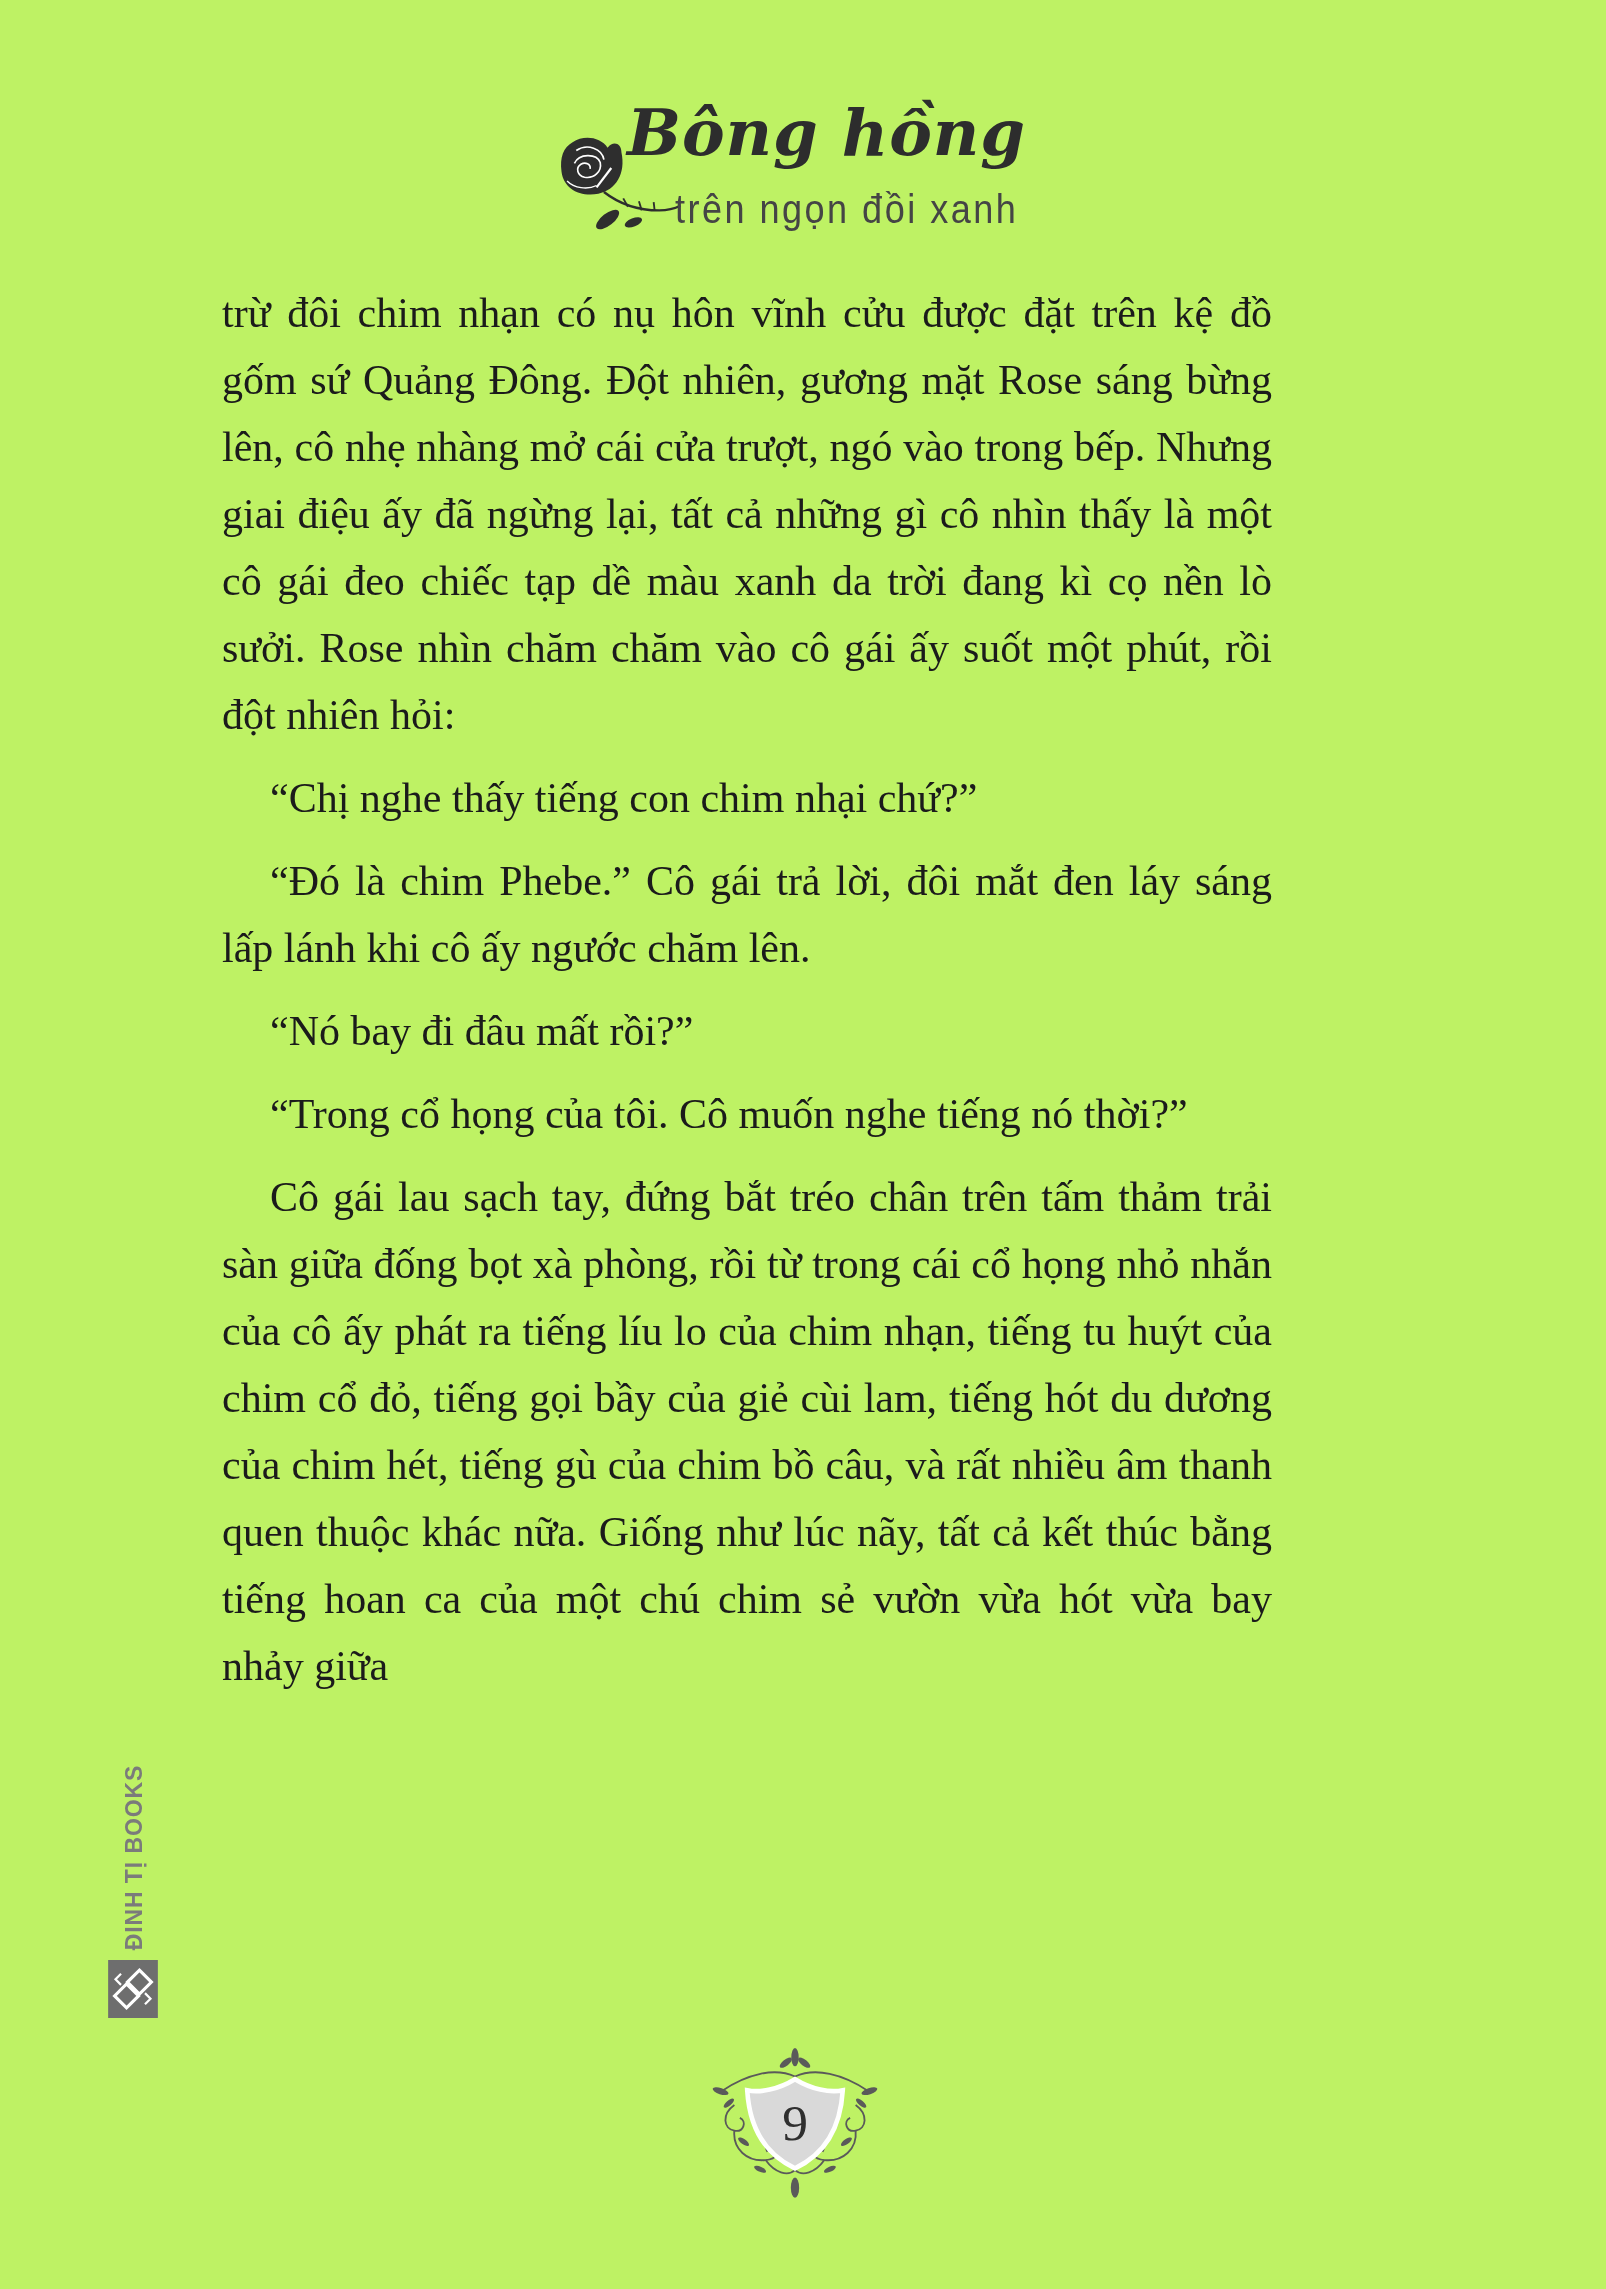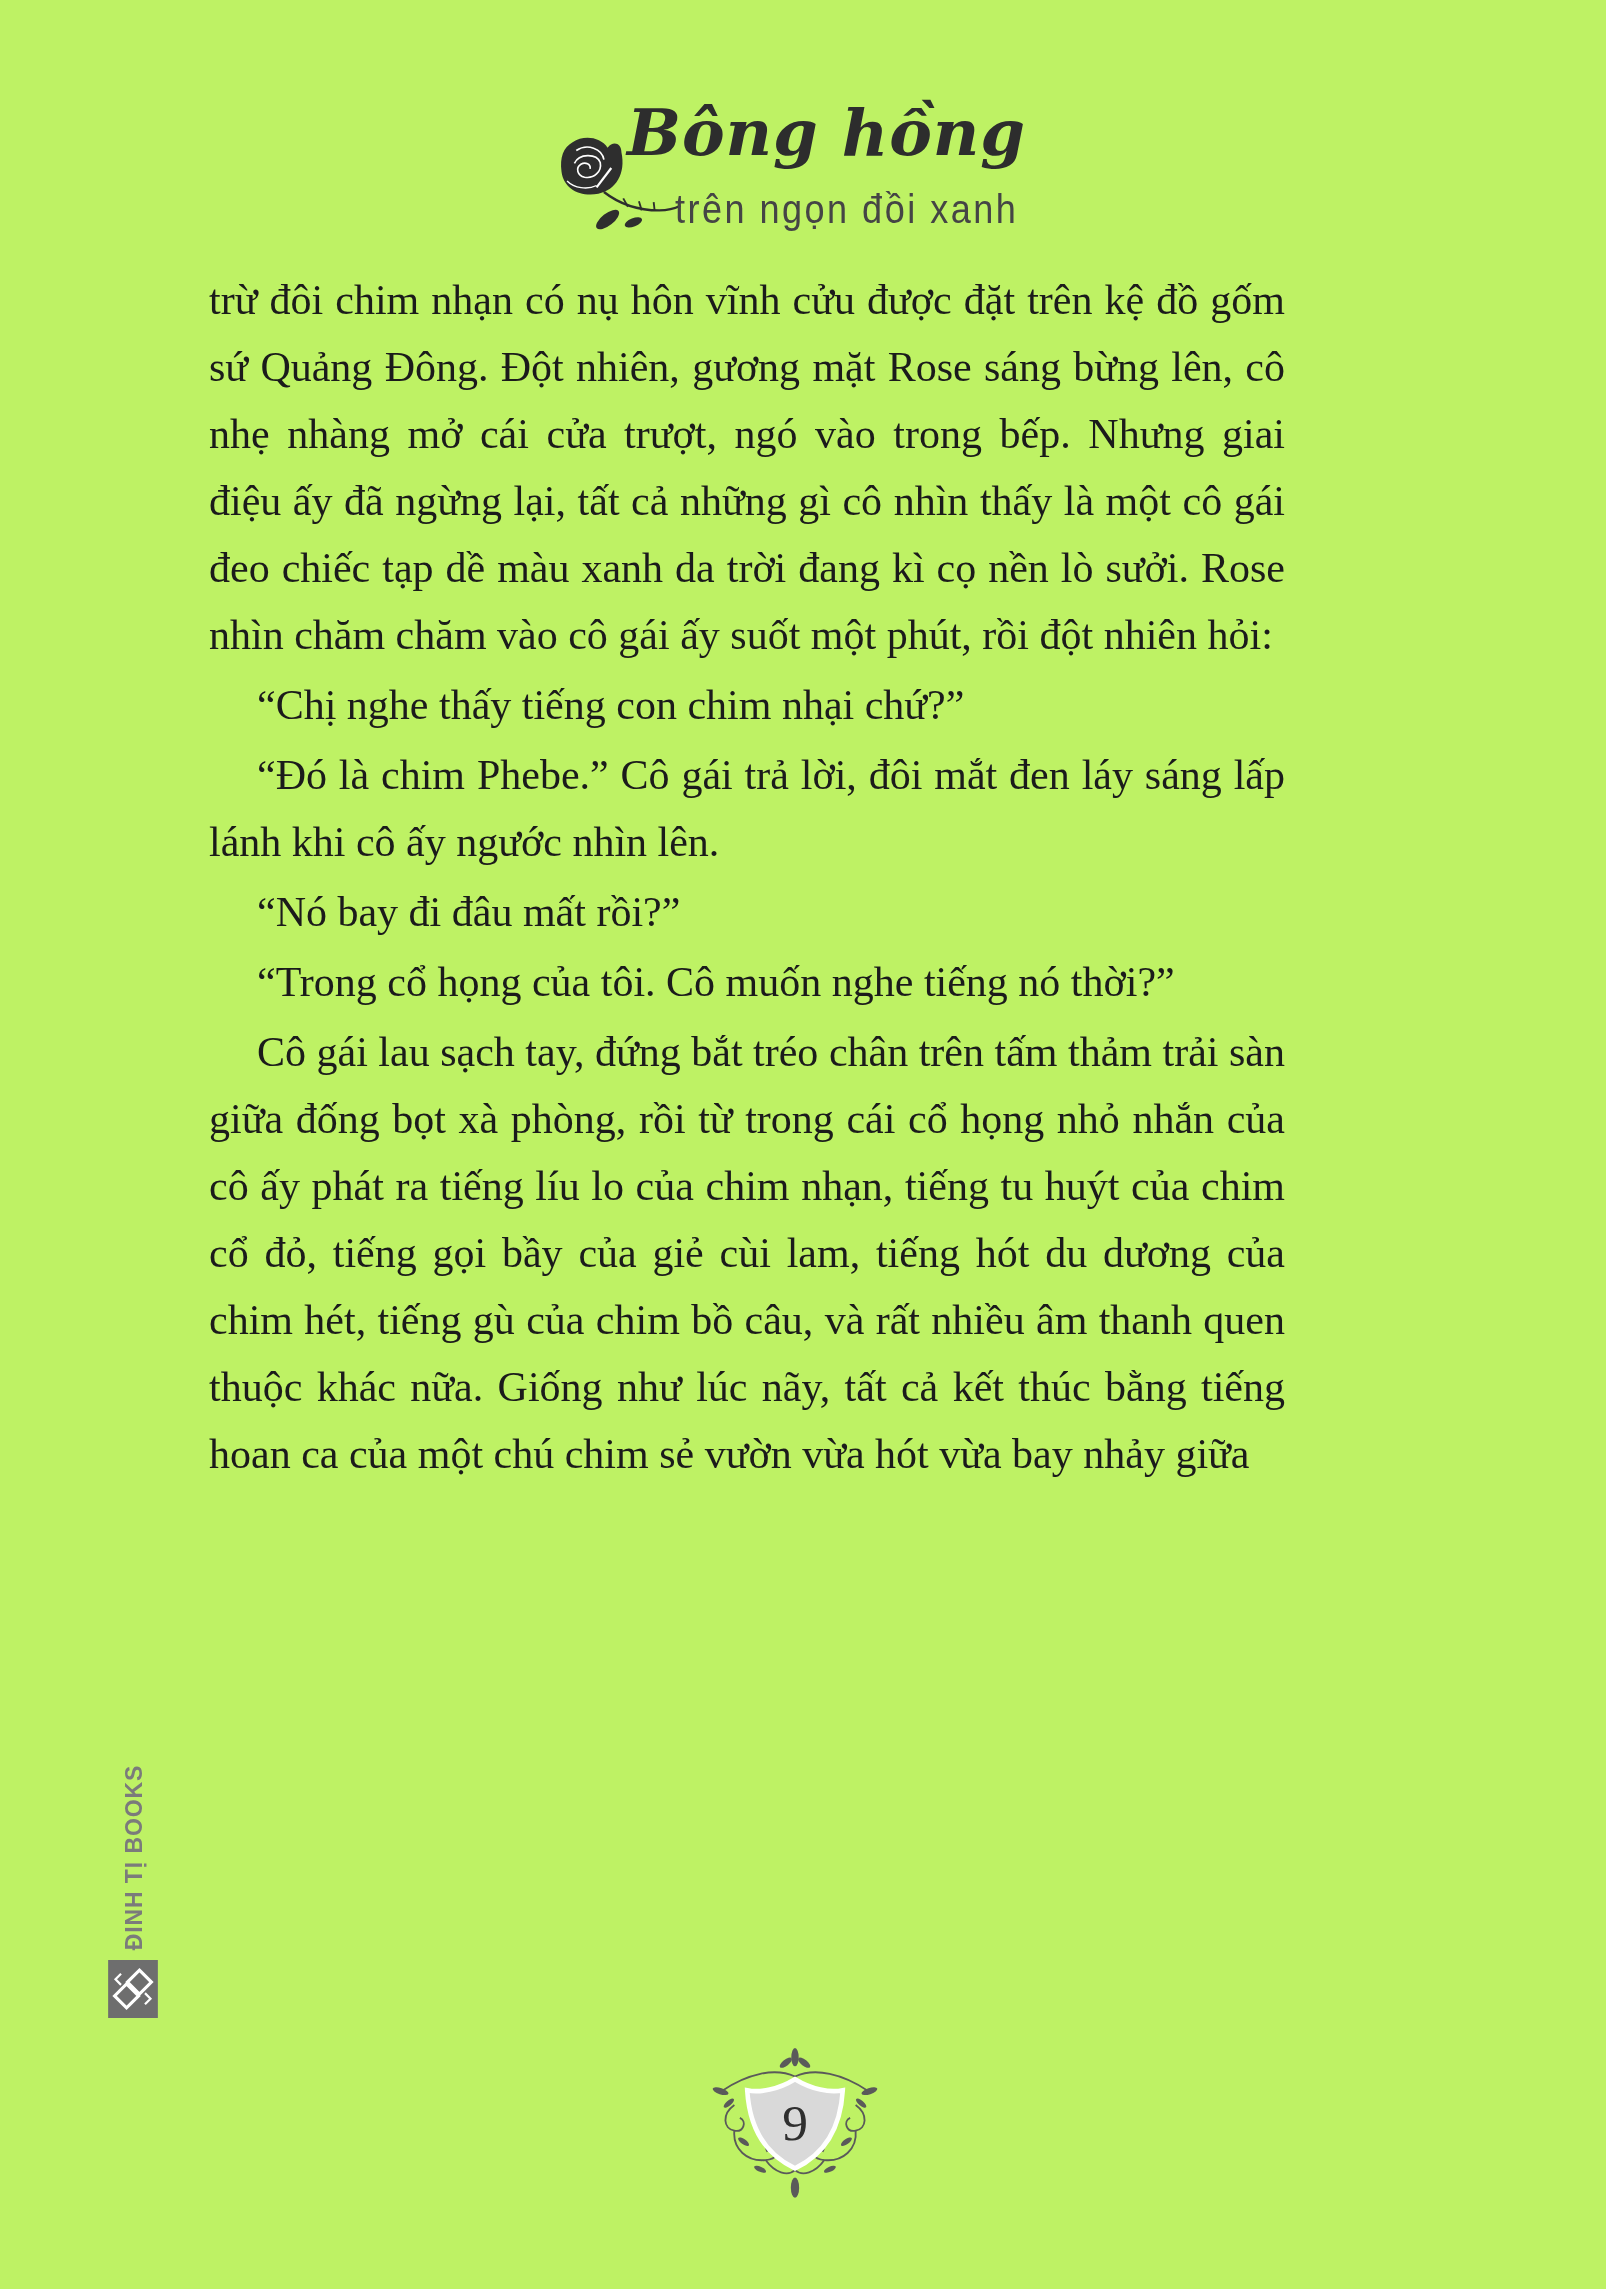--- a/index.html
+++ b/index.html
@@ -31,21 +31,21 @@
     white-space:nowrap;
   }
 
   
   .body-text{
     position:absolute;left:206px;top:264px;width:1082px;
     font-size:42px;line-height:67px;
     text-align:justify;
     color:#1b1b1b;
   }
-  .body-text p{margin:3px;padding:0;}
+  .body-text p{margin:16px;padding:0;}
   .body-text p.indent{text-indent:48px;}
 
   
   .publisher-label{
     position:absolute;left:61px;top:1863px;width:147px;height:27.5px;
     transform:rotate(-90deg);
     font-family:"Liberation Sans","DejaVu Sans",sans-serif;
     font-weight:700;font-size:23px;line-height:27.5px;
     letter-spacing:0.9px;color:#7b7b7b;
     text-align:center;white-space:nowrap;
@@ -87,21 +87,21 @@
     <div class="title-script">Bông hồng</div>
     <div class="title-sub">trên ngọn đồi xanh</div>
   </div>
 
   <div class="body-text">
 
       <p>trừ đôi chim nhạn có nụ hôn vĩnh cửu được đặt trên kệ đồ gốm sứ Quảng Đông. Đột nhiên, gương mặt Rose sáng bừng lên, cô nhẹ nhàng mở cái cửa trượt, ngó vào trong bếp. Nhưng giai điệu ấy đã ngừng lại, tất cả những gì cô nhìn thấy là một cô gái đeo chiếc tạp dề màu xanh da trời đang kì cọ nền lò sưởi. Rose nhìn chăm chăm vào cô gái ấy suốt một phút, rồi đột nhiên hỏi:</p>
 
       <p class="indent">“Chị nghe thấy tiếng con chim nhại chứ?”</p>
 
-      <p class="indent">“Đó là chim Phebe.” Cô gái trả lời, đôi mắt đen láy sáng lấp lánh khi cô ấy ngước nhìn lên.</p>
+      <p class="indent">“Đó là chim Phebe.” Cô gái trả lời, đôi mắt đen láy sáng lấp lánh khi cô ấy ngước chăm lên.</p>
 
       <p class="indent">“Nó bay đi đâu mất rồi?”</p>
 
 
 
       <p class="indent">“Trong cổ họng của tôi. Cô muốn nghe tiếng nó thời?”</p>
 
 
       <p class="indent">Cô gái lau sạch tay, đứng bắt tréo chân trên tấm thảm trải sàn giữa đống bọt xà phòng, rồi từ trong cái cổ họng nhỏ nhắn của cô ấy phát ra tiếng líu lo của chim nhạn, tiếng tu huýt của chim cổ đỏ, tiếng gọi bầy của giẻ cùi lam, tiếng hót du dương của chim hét, tiếng gù của chim bồ câu, và rất nhiều âm thanh quen thuộc khác nữa. Giống như lúc nãy, tất cả kết thúc bằng tiếng hoan ca của một chú chim sẻ vườn vừa hót vừa bay nhảy giữa</p>
     </div>

